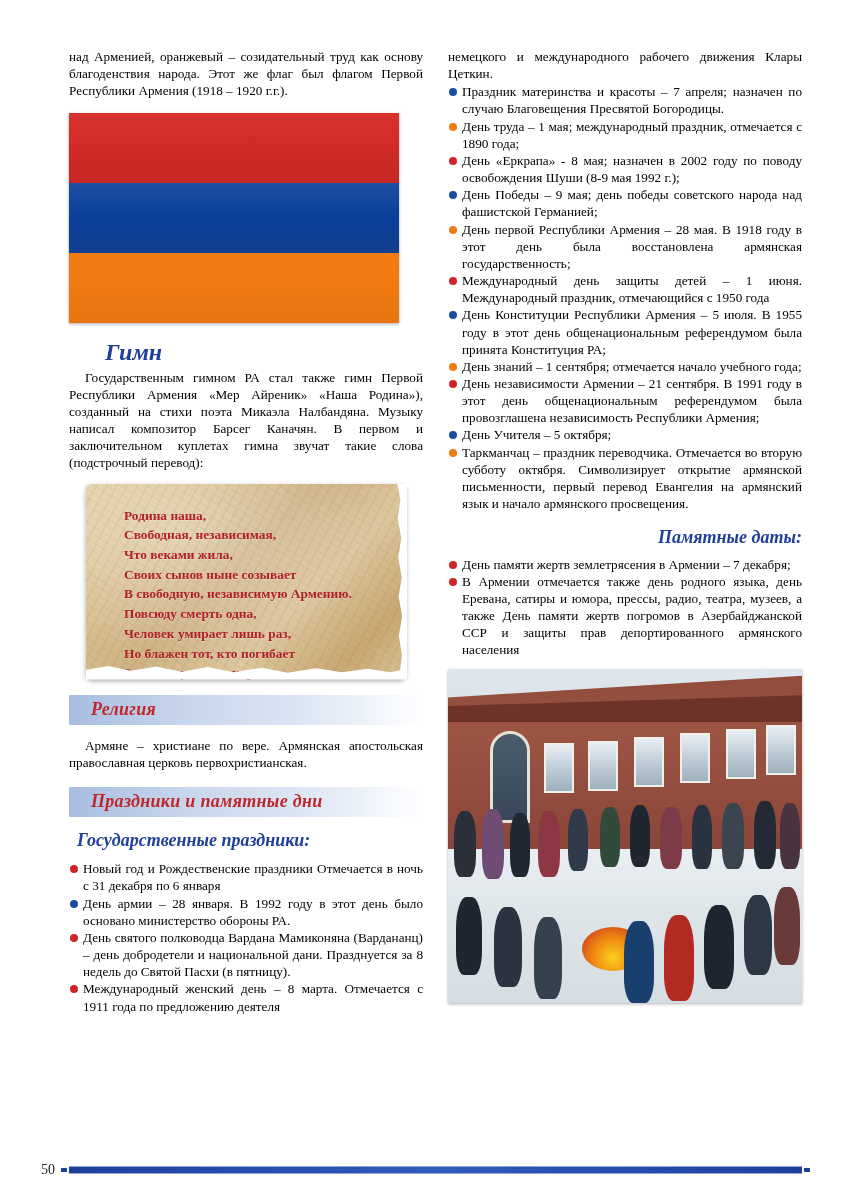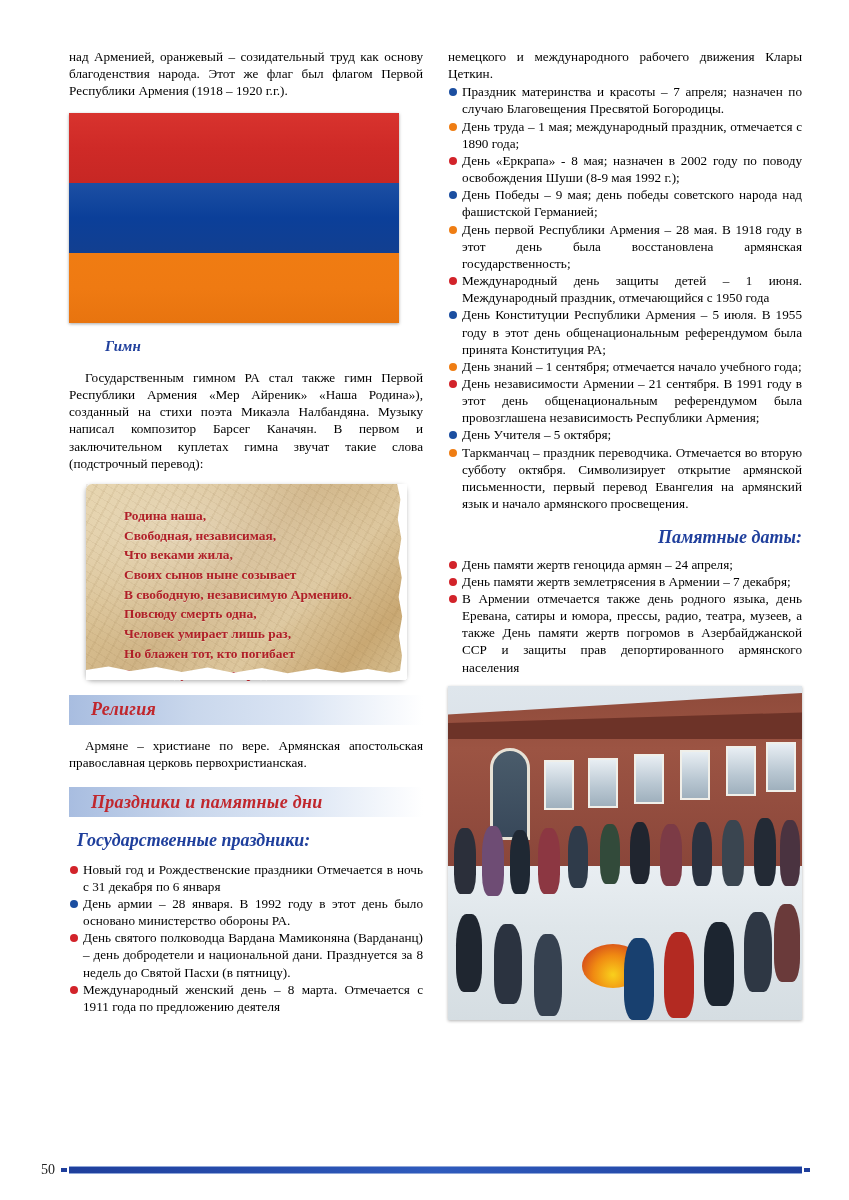--- a/index.html
+++ b/index.html
@@ -48,22 +48,22 @@
   .flag .b1 { top: 0;      background: linear-gradient(180deg,#d8332e 0%, #cf2a27 50%, #c72724 100%); }
   .flag .b2 { top: 33.3%;  background: linear-gradient(180deg,#1c4fa3 0%, #0b3f99 50%, #123f90 100%); }
   .flag .b3 { top: 66.6%;  background: linear-gradient(180deg,#f07c12 0%, #ef7a12 50%, #e8740f 100%); }
 
   
   h2.section {
     font-family: "Liberation Serif", serif;
     font-style: italic;
     font-weight: bold;
     color: #1f3f9c;
-    font-size: 15px;
-    margin: 14px 0 12px 0;
+    font-size: 24px;
+    margin: 14px 0 0 0;
     text-align: left;
   }
   h2.section.center { text-align: left; padding-left: 36px; }
 
   .banner {
     margin: 16px 0 12px 0;
     height: 30px;
     position: relative;
     background: linear-gradient(90deg, #a8bde0 0%, #c9d7ec 35%, #dbe5f4 65%, #ffffff 100%);
     display: flex;
@@ -309,21 +309,20 @@
       <li><span class="dot blue"></span><span>День Конституции Республики Армения – 5 июля. В 1955 году в этот день общенациональным референдумом была принята Конституция РА;</span></li>
       <li><span class="dot orange"></span><span>День знаний – 1 сентября; отмечается начало учебного года;</span></li>
       <li><span class="dot red"></span><span>День независимости Армении – 21 сентября. В 1991 году в этот день общенациональным референдумом была провозглашена независимость Республики Армения;</span></li>
       <li><span class="dot blue"></span><span>День Учителя – 5 октября;</span></li>
       <li><span class="dot orange"></span><span>Таркманчац – праздник переводчика. Отмечается во вторую субботу октября. Символизирует открытие армянской письменности, первый перевод Евангелия на армянский язык и начало армянского просвещения.</span></li>
     </ul>
 
     <h3 class="sub2">Памятные даты:</h3>
 
     <ul class="blist">
-      <li><span class="dot red"></span><span>День памяти жертв геноцида армян – 24 апреля;</span></li>
       <li><span class="dot red"></span><span>День памяти жертв землетрясения в Армении – 7 декабря;</span></li>
       <li><span class="dot red"></span><span>В Армении отмечается также день родного языка, день Еревана, сатиры и юмора, прессы, радио, театра, музеев, а также День  памяти жертв погромов в Азербайджанской ССР и защиты прав депортированного армянского населения</span></li>
     </ul>
 
     <div class="photo">
       <div class="ph-sky"></div>
       <div class="ph-build"></div>
       <div class="ph-roof"></div>
 
       <div class="ph-door" style="left:42px; top:62px; width:34px; height:86px;"></div>

